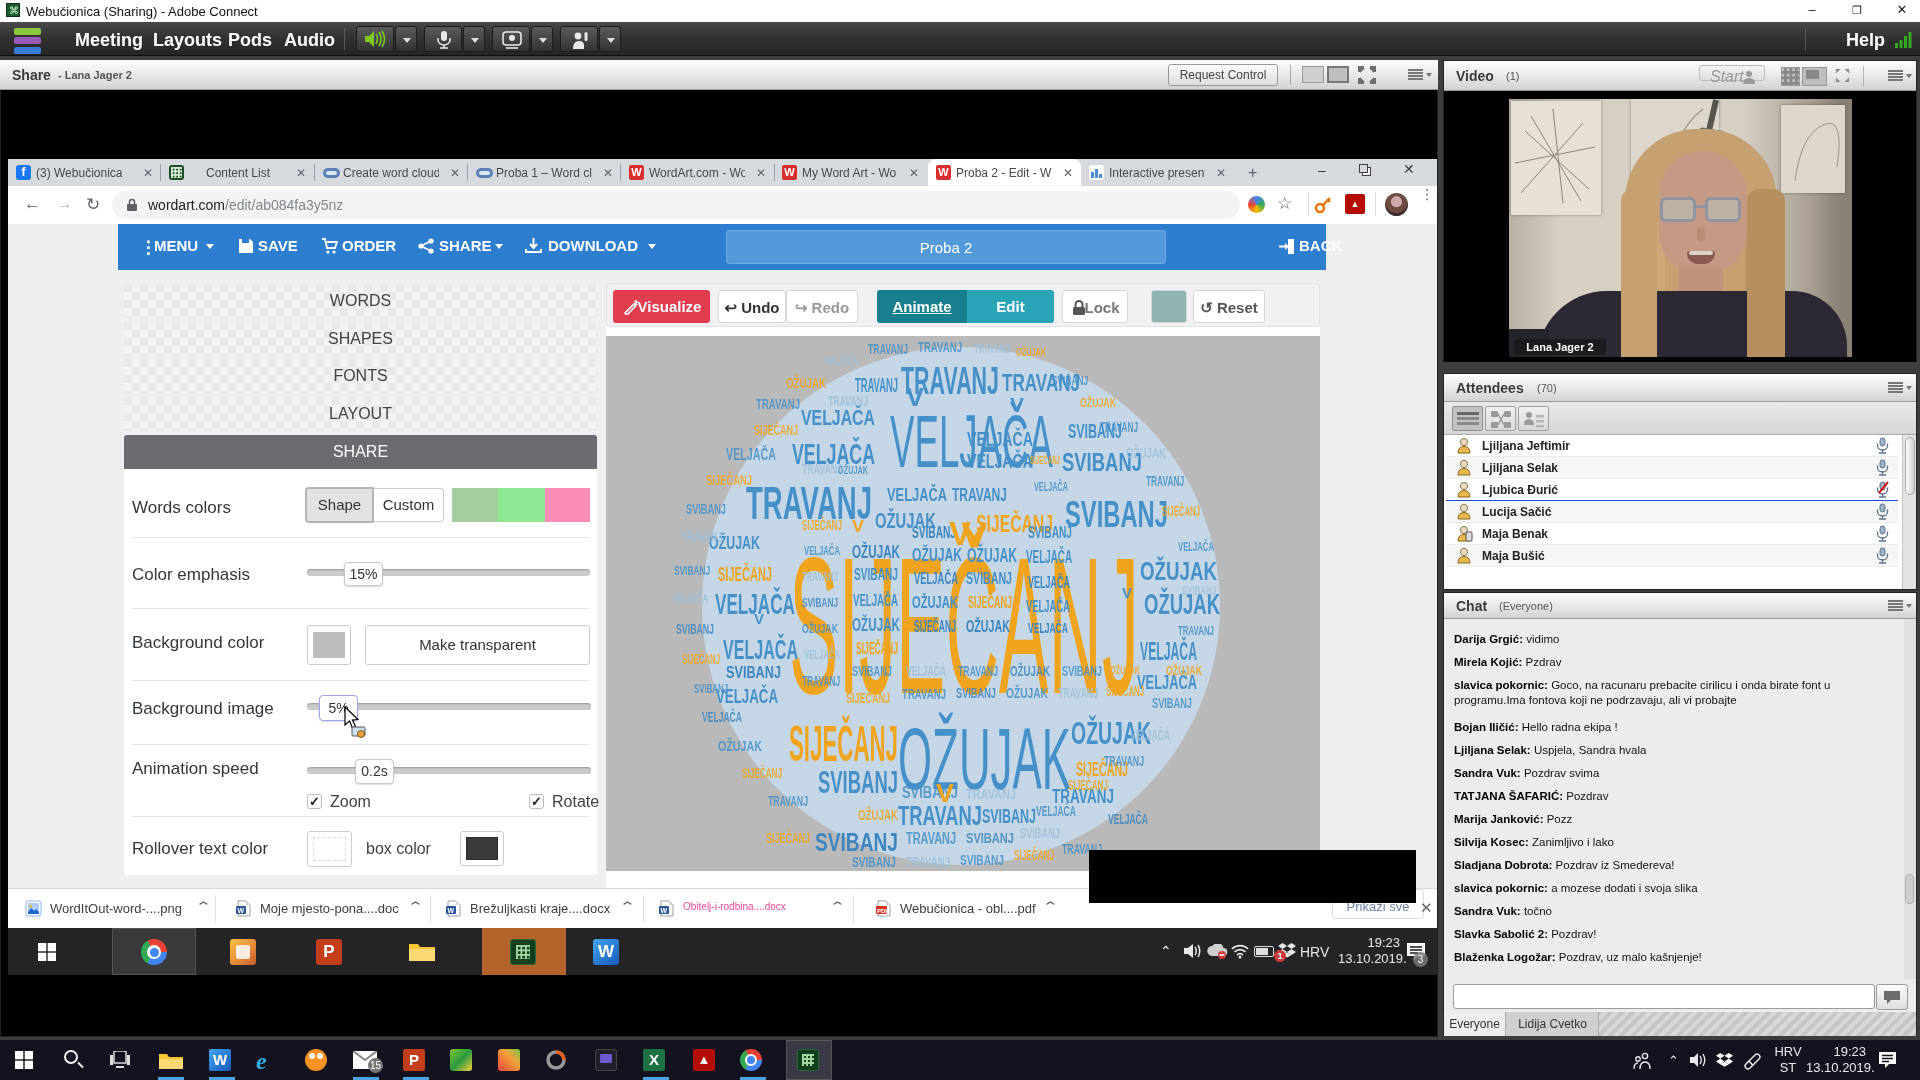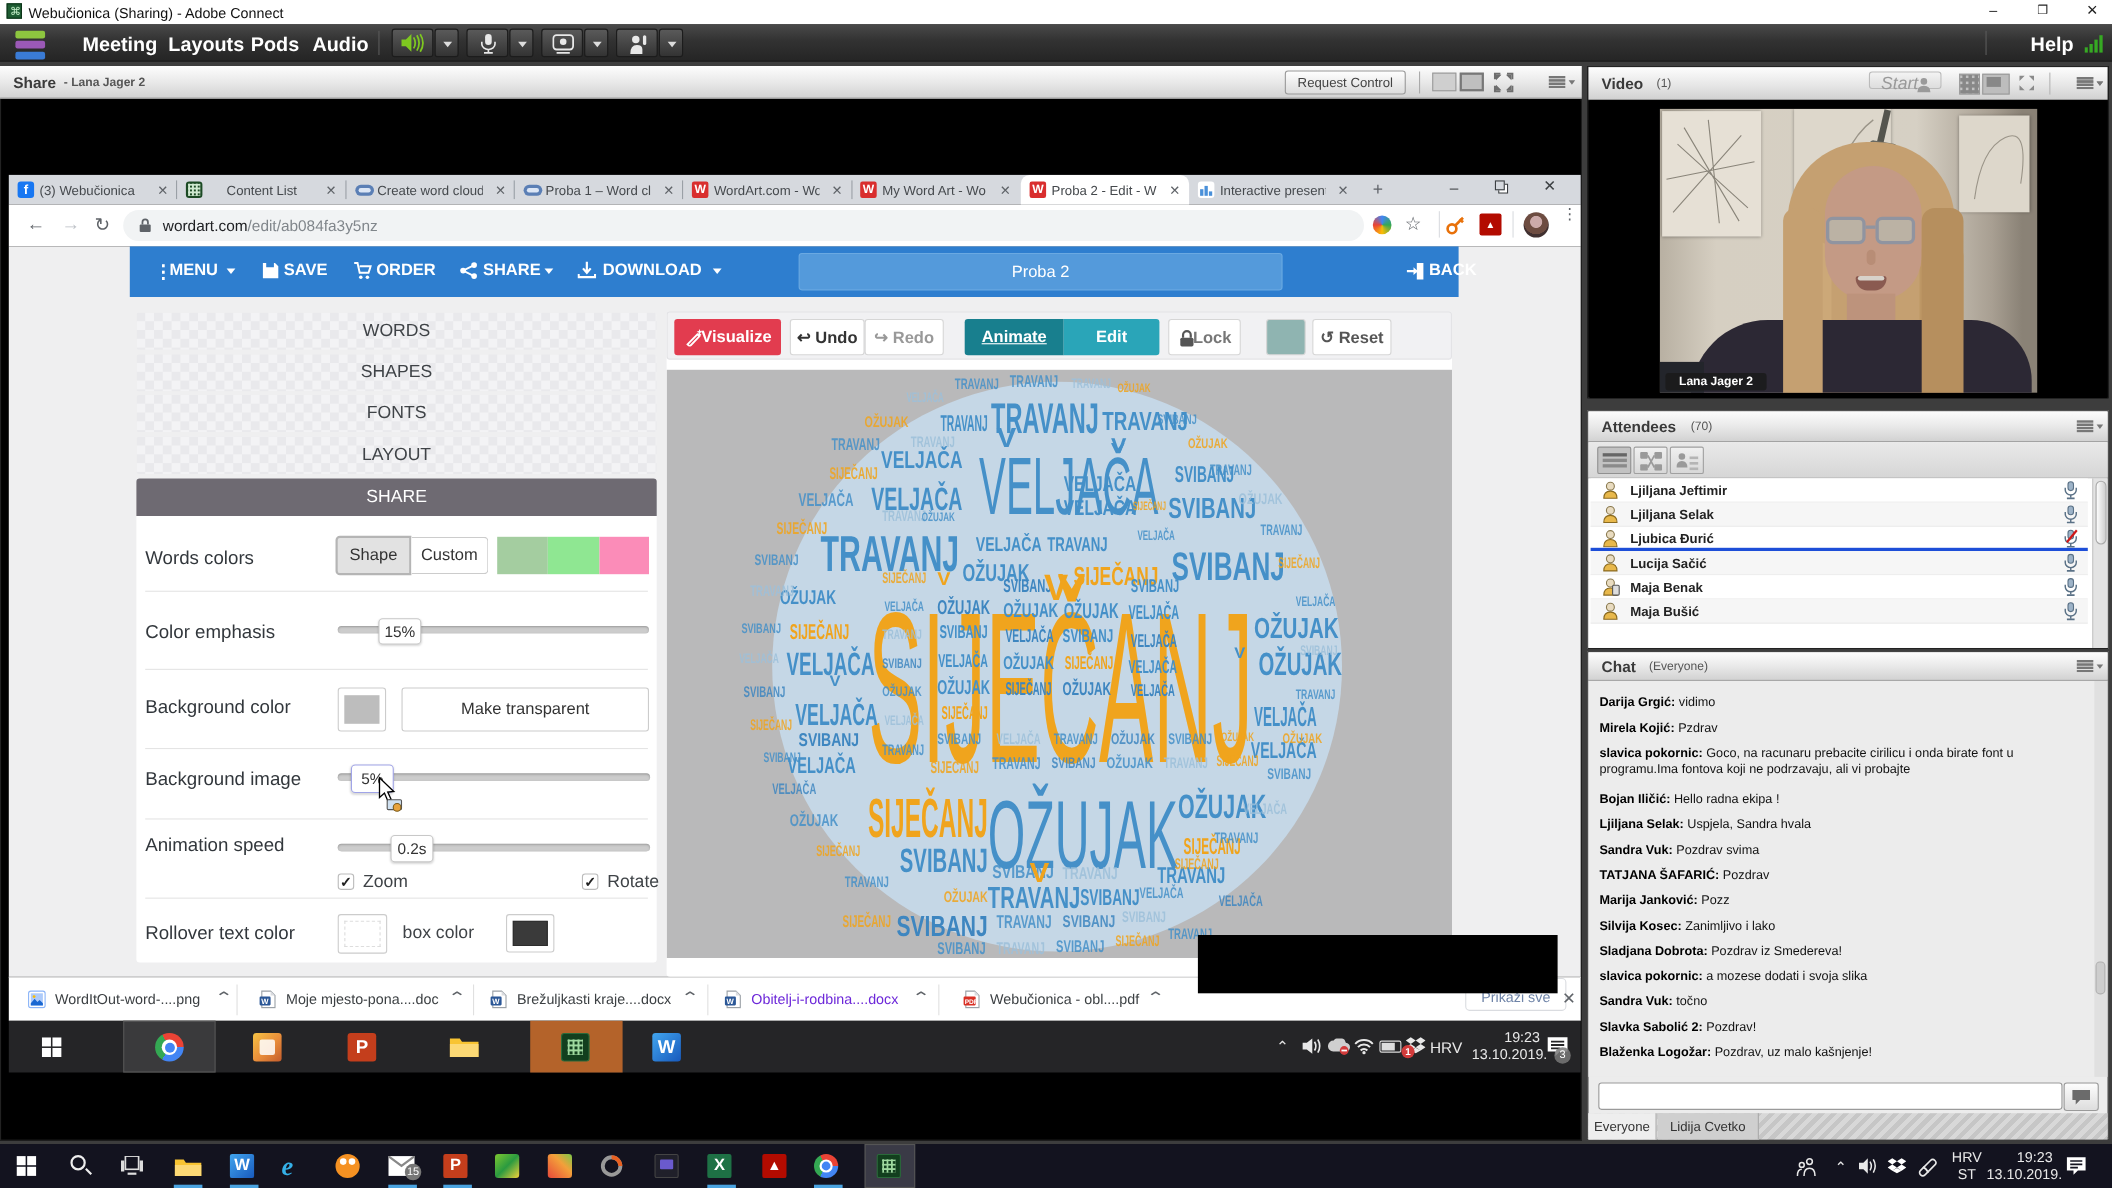--- a/index.html
+++ b/index.html
@@ -541,21 +541,21 @@
       </svg>
 <div style="position:absolute;left:462px;top:12px;font-size:13px;color:#3c4043;">Brežuljkasti kraje....docx</div>
 <div style="position:absolute;left:614px;top:10px;font-size:13px;color:#5f6368;transform:scaleX(1.6);">⌃</div>
 <div style="position:absolute;left:635px;top:6px;width:1px;height:28px;background:#e0e0e0;"></div>
 <svg style="position:absolute;left:650px;top:11px;" width="17" height="17" viewBox="0 0 17 17">
         <path d="M3 1 h8 l4 4 v11 h-12z" fill="#fff" stroke="#9aa0a6"></path>
         <rect x="1" y="6" width="10" height="8" rx="1" fill="#2b5797"></rect>
         <text x="2.5" y="12.5" font-size="7" fill="#fff" font-family="Liberation Sans" font-weight="bold">W</text>
         <path d="M11 1 l4 4 h-4z" fill="#dadce0"></path>
       </svg>
-<div style="position:absolute;left:675px;top:12px;font-size:13px;color:#6d28d9;">Obitelj-i-rodbina....docx</div>
+<div style="position:absolute;left:675px;top:12px;font-size:10px;color:#ec4899;">Obitelj-i-rodbina....docx</div>
 <div style="position:absolute;left:824px;top:10px;font-size:13px;color:#5f6368;transform:scaleX(1.6);">⌃</div>
 <div style="position:absolute;left:845px;top:6px;width:1px;height:28px;background:#e0e0e0;"></div>
 <svg style="position:absolute;left:867px;top:11px;" width="17" height="17" viewBox="0 0 17 17">
         <path d="M3 1 h8 l4 4 v11 h-12z" fill="#fff" stroke="#9aa0a6"></path>
         <rect x="1" y="6" width="11" height="8" rx="1" fill="#d93025"></rect>
         <text x="2" y="12.5" font-size="6" fill="#fff" font-family="Liberation Sans" font-weight="bold">PDF</text>
         <path d="M11 1 l4 4 h-4z" fill="#dadce0"></path>
       </svg>
 <div style="position:absolute;left:892px;top:12px;font-size:13px;color:#3c4043;">Webučionica - obl....pdf</div>
 <div style="position:absolute;left:1037px;top:10px;font-size:13px;color:#5f6368;transform:scaleX(1.6);">⌃</div>
@@ -733,21 +733,21 @@
           <path d="M2 16 q0 -6.5 6 -6.5 q6 0 6 6.5z" fill="#e8b84b" stroke="#8a6a20" stroke-width="1"></path>
         </svg>
 <span style="position:absolute;left:36px;top:4px;">Ljiljana Selak</span>
 <svg style="position:absolute;left:429px;top:2px;" width="15" height="18" viewBox="0 0 15 18">
           <rect x="5" y="1" width="5" height="8" rx="2.5" fill="#9db3c8" stroke="#5a7186"></rect>
           <path d="M2.5 6.5 v2 a5 4.5 0 0 0 10 0 v-2" stroke="#5a7186" stroke-width="1.3" fill="none"></path>
           <line x1="7.5" y1="13" x2="7.5" y2="15.5" stroke="#5a7186" stroke-width="1.3"></line>
           <line x1="4" y1="16" x2="11" y2="16" stroke="#5a7186" stroke-width="1.5"></line>
         </svg>
 </div>
-<div class="arow" style="top:44px;background:#ffffff;border-bottom:3px solid #1d4ed8;">
+<div class="arow" style="top:44px;background:#ffffff;border-bottom:1px solid #1d4ed8;">
 <svg style="position:absolute;left:10px;top:2px;" width="17" height="17" viewBox="0 0 17 17">
           <circle cx="8" cy="5" r="3.6" fill="#e8dbc0" stroke="#8a7a50" stroke-width="1"></circle>
           <path d="M2 16 q0 -6.5 6 -6.5 q6 0 6 6.5z" fill="#e8b84b" stroke="#8a6a20" stroke-width="1"></path>
         </svg>
 <span style="position:absolute;left:36px;top:4px;">Ljubica Đurić</span>
 <svg style="position:absolute;left:429px;top:2px;" width="15" height="18" viewBox="0 0 15 18">
           <rect x="5" y="1" width="5" height="8" rx="2.5" fill="#9db3c8" stroke="#5a7186"></rect>
           <path d="M2.5 6.5 v2 a5 4.5 0 0 0 10 0 v-2" stroke="#5a7186" stroke-width="1.3" fill="none"></path>
           <line x1="7.5" y1="13" x2="7.5" y2="15.5" stroke="#5a7186" stroke-width="1.3"></line>
           <line x1="4" y1="16" x2="11" y2="16" stroke="#5a7186" stroke-width="1.5"></line>

